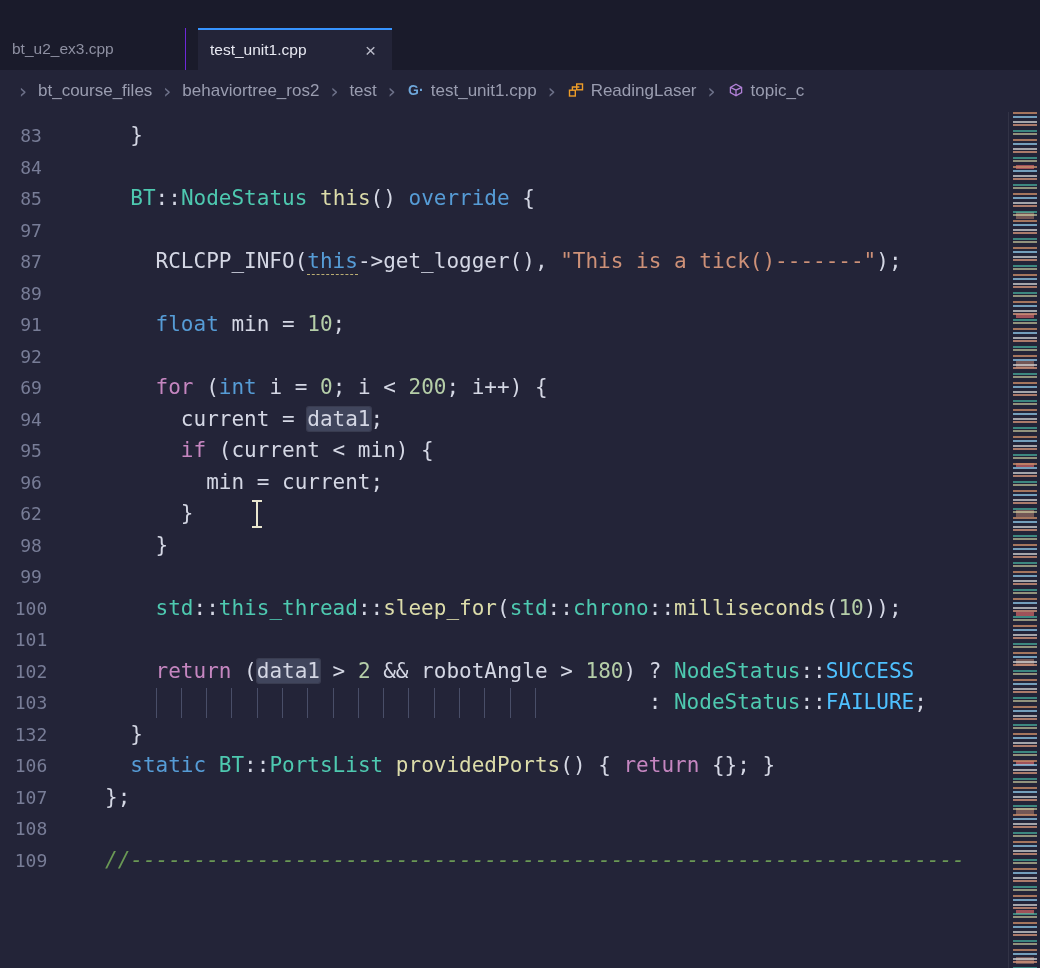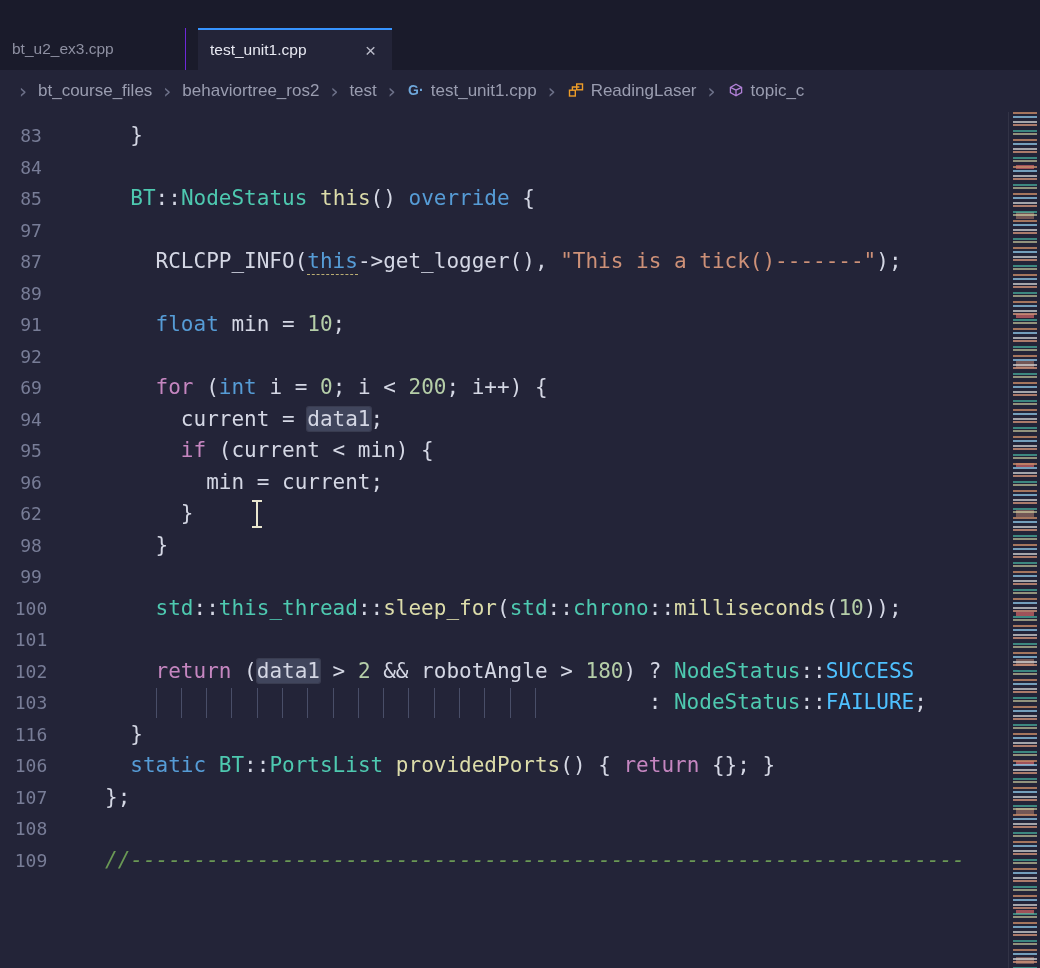--- a/index.html
+++ b/index.html
@@ -136,21 +136,21 @@
         <div class="line"><span class="ln">94</span><span class="code"><span class="tok pln">      current = </span><span class="tok hl">data1</span><span class="tok pln">;</span></span></div>
         <div class="line"><span class="ln">95</span><span class="code"><span class="tok pln">      </span><span class="tok ctrl">if</span><span class="tok pln"> (current &lt; min) {</span></span></div>
         <div class="line"><span class="ln">96</span><span class="code"><span class="tok pln">        min = current;</span></span></div>
         <div class="line"><span class="ln">62</span><span class="code"><span class="tok pln">      }</span></span></div>
         <div class="line"><span class="ln">98</span><span class="code"><span class="tok pln">    }</span></span></div>
         <div class="line"><span class="ln">99</span><span class="code"></span></div>
         <div class="line"><span class="ln">100</span><span class="code"><span class="tok pln">    </span><span class="tok type">std</span><span class="tok pln">::</span><span class="tok type">this_thread</span><span class="tok pln">::</span><span class="tok fn">sleep_for</span><span class="tok pln">(</span><span class="tok type">std</span><span class="tok pln">::</span><span class="tok type">chrono</span><span class="tok pln">::</span><span class="tok fn">milliseconds</span><span class="tok pln">(</span><span class="tok num">10</span><span class="tok pln">));</span></span></div>
         <div class="line"><span class="ln">101</span><span class="code"></span></div>
         <div class="line"><span class="ln">102</span><span class="code"><span class="tok pln">    </span><span class="tok ctrl">return</span><span class="tok pln"> (</span><span class="tok hl">data1</span><span class="tok pln"> &gt; </span><span class="tok num">2</span><span class="tok pln"> &amp;&amp; robotAngle &gt; </span><span class="tok num">180</span><span class="tok pln">) ? </span><span class="tok type">NodeStatus</span><span class="tok pln">::</span><span class="tok cnst">SUCCESS</span></span></div>
         <div class="line"><span class="ln">103</span><span class="code"><i class="guide" style="left: 4ch;"></i><i class="guide" style="left: 6ch;"></i><i class="guide" style="left: 8ch;"></i><i class="guide" style="left: 10ch;"></i><i class="guide" style="left: 12ch;"></i><i class="guide" style="left: 14ch;"></i><i class="guide" style="left: 16ch;"></i><i class="guide" style="left: 18ch;"></i><i class="guide" style="left: 20ch;"></i><i class="guide" style="left: 22ch;"></i><i class="guide" style="left: 24ch;"></i><i class="guide" style="left: 26ch;"></i><i class="guide" style="left: 28ch;"></i><i class="guide" style="left: 30ch;"></i><i class="guide" style="left: 32ch;"></i><i class="guide" style="left: 34ch;"></i><span class="tok pln">                                           : </span><span class="tok type">NodeStatus</span><span class="tok pln">::</span><span class="tok cnst">FAILURE</span><span class="tok pln">;</span></span></div>
-        <div class="line"><span class="ln">116</span><span class="code"><span class="tok pln">  }</span></span></div>
+        <div class="line"><span class="ln">132</span><span class="code"><span class="tok pln">  }</span></span></div>
         <div class="line"><span class="ln">106</span><span class="code"><span class="tok pln">  </span><span class="tok kw">static</span><span class="tok pln"> </span><span class="tok type">BT</span><span class="tok pln">::</span><span class="tok type">PortsList</span><span class="tok pln"> </span><span class="tok fn">providedPorts</span><span class="tok pln">() { </span><span class="tok ctrl">return</span><span class="tok pln"> {}; }</span></span></div>
         <div class="line"><span class="ln">107</span><span class="code"><span class="tok pln">};</span></span></div>
         <div class="line"><span class="ln">108</span><span class="code"></span></div>
         <div class="line"><span class="ln">109</span><span class="code"><span class="tok com">//------------------------------------------------------------------</span></span></div>
       </div>
     <div class="minimap"></div>
     <div class="ibeam"></div>
   </div>
 
 </div>

